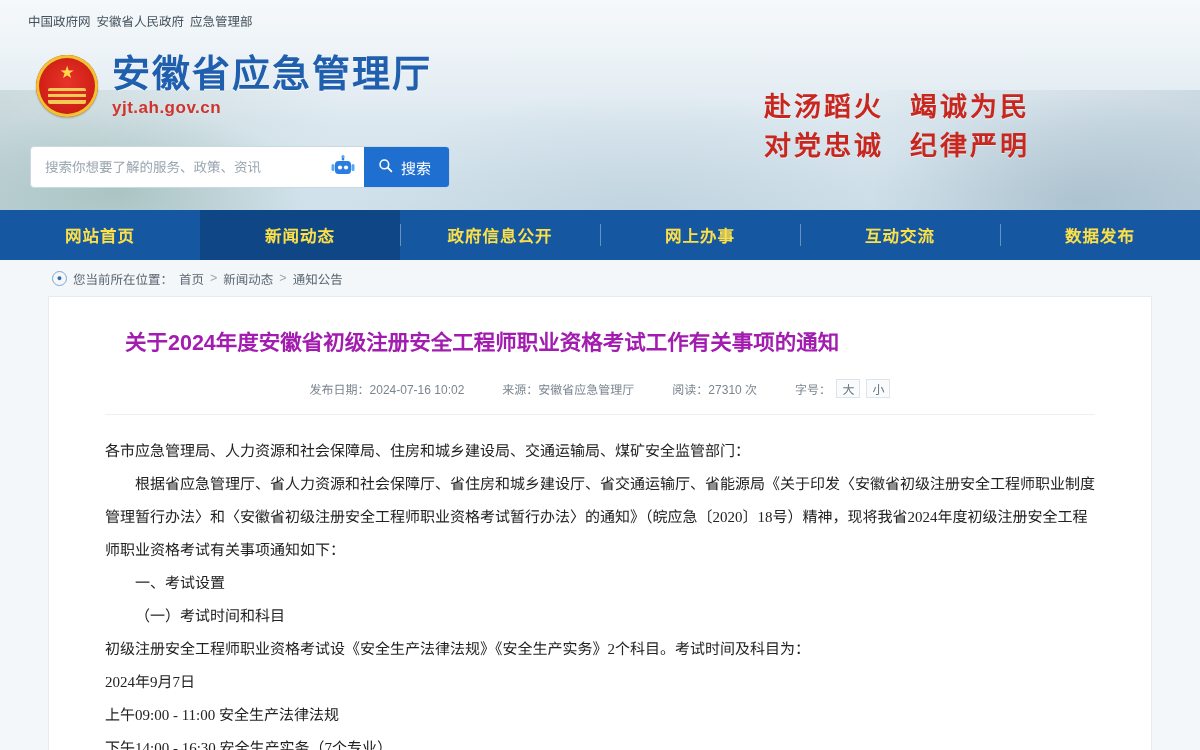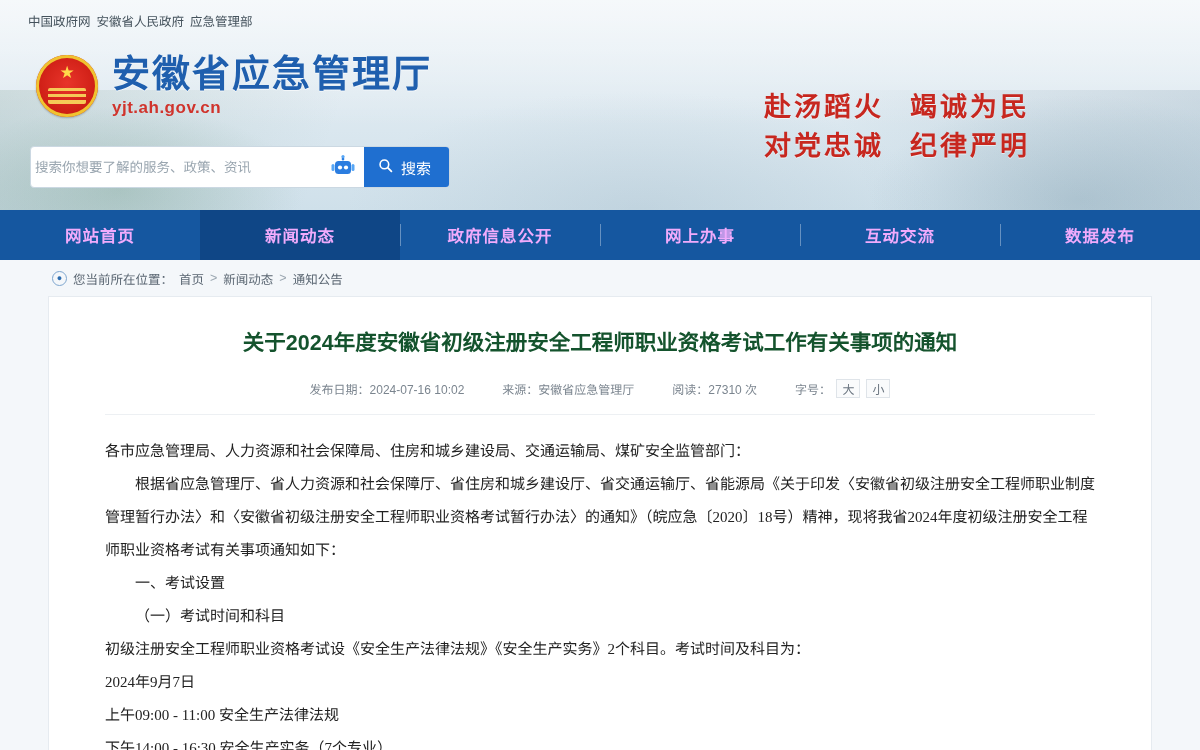--- a/index.html
+++ b/index.html
@@ -152,21 +152,21 @@
     background: #ffffff;
     border: 1px solid #cbd8e2;
     border-radius: 4px;
     overflow: hidden;
   }
   .search-input {
     flex: 1;
     height: 100%;
     border: 0;
     outline: 0;
-    padding: 0 4px;
+    padding: 0 14px;
     font-size: 13.5px;
     color: #333;
     background: transparent;
     font-family: inherit;
   }
   .search-input::placeholder { color: #9aa6b0; }
   .robot-icon {
     width: 34px; height: 28px;
     margin-right: 4px;
     flex: none;
@@ -185,21 +185,21 @@
     cursor: pointer;
     font-family: inherit;
   }
 
   
   .nav {
     display: flex;
     align-items: stretch;
     height: 50px;
     background: #1557a0;
-    color: #f0abfc;
+    color: #fde047;
     font-size: 16.5px;
     font-weight: 700;
   }
   .nav-item {
     flex: 1;
     display: flex;
     align-items: center;
     justify-content: center;
     position: relative;
     cursor: pointer;
@@ -242,24 +242,23 @@
   
   .content-card {
     margin: 0 48px;
     background: #fff;
     border: 1px solid #e6ebf0;
     border-bottom: 0;
     min-height: 460px;
     padding: 30px 56px 0 56px;
   }
   .art-title {
-    text-align: center;
     font-size: 21.5px;
     font-weight: 700;
-    color: #14532d;
+    color: #a21caf;
     line-height: 1.5;
     padding: 0 20px;
   }
   .art-meta {
     display: flex;
     align-items: center;
     justify-content: center;
     gap: 38px;
     margin-top: 20px;
     font-size: 12px;

